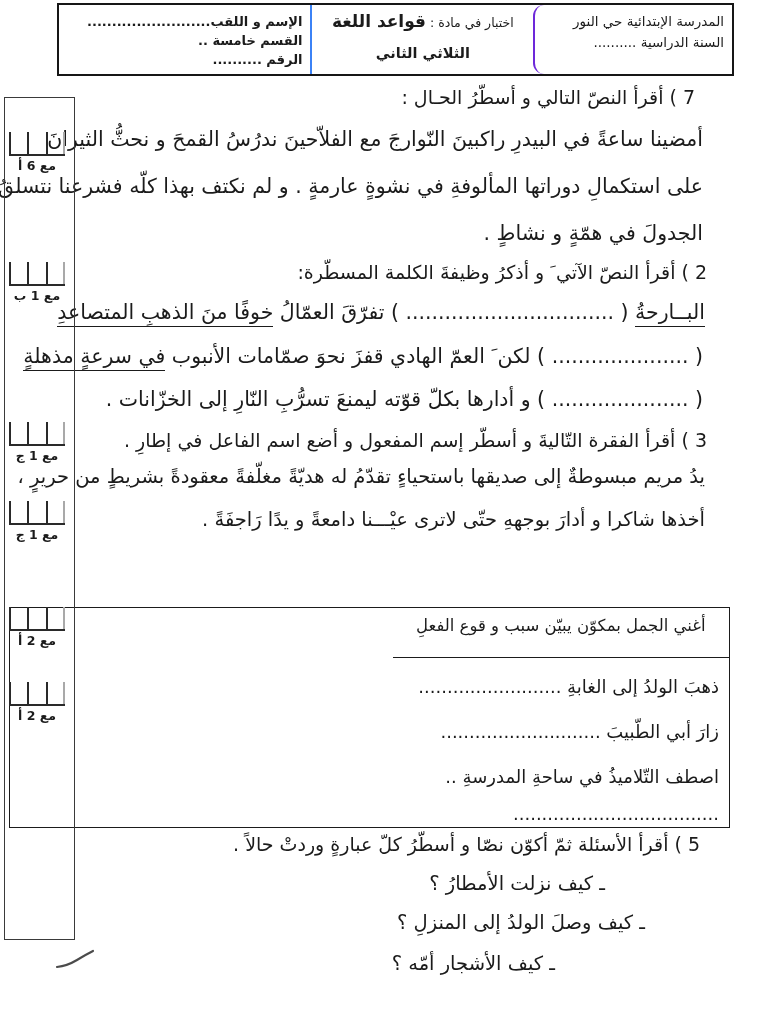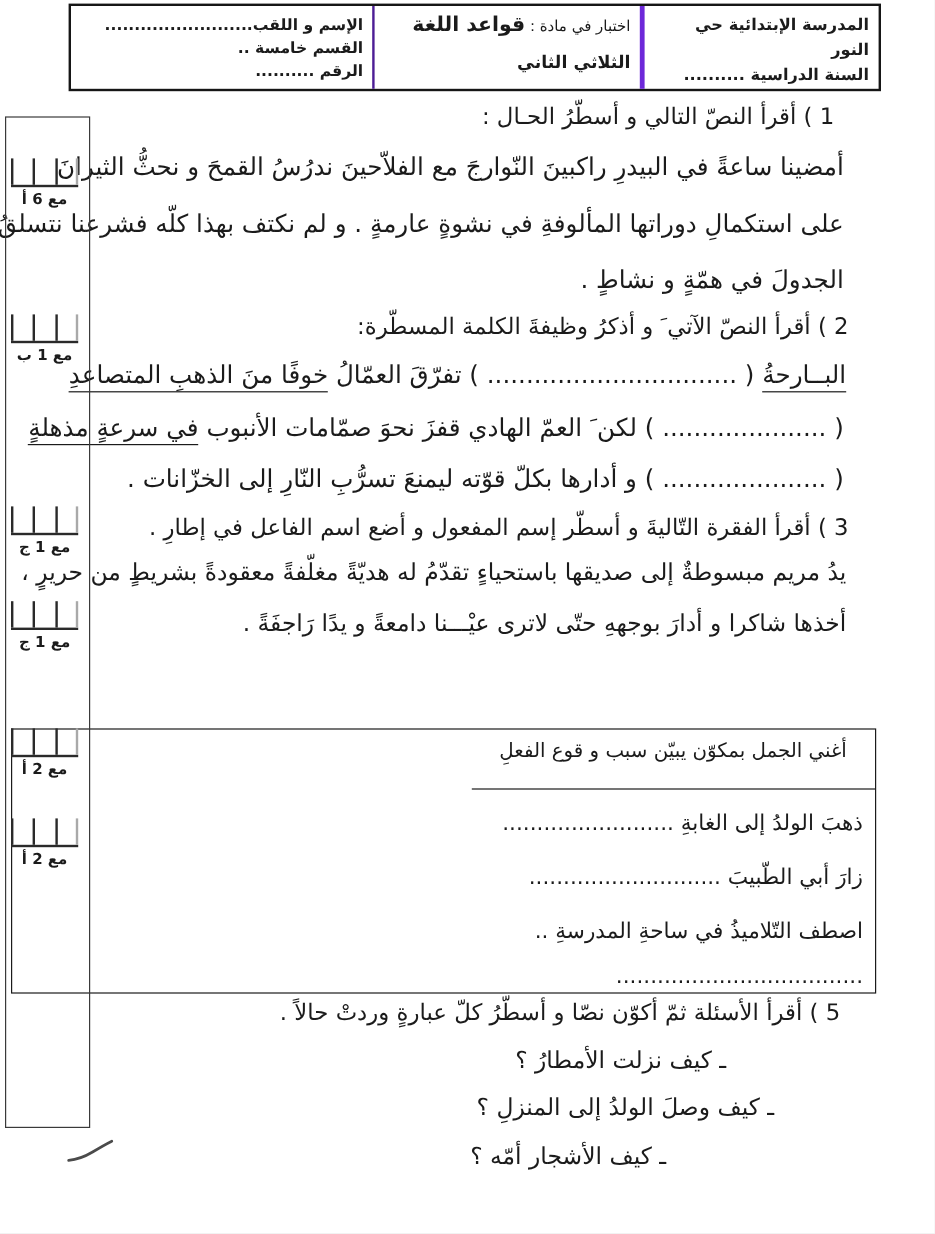--- a/index.html
+++ b/index.html
@@ -9,22 +9,22 @@
     position:relative; width:779px; height:1028px;
     background:#ffffff; overflow:hidden; margin:0 auto;
     color:#1b1b1b; direction:rtl;
   }
   
   .hdr-table {
     position:absolute; top:3px; right:45px; width:677px; height:73px;
     border:2px solid #161616; display:flex; direction:rtl;
   }
   .hdr-cell { height:100%; padding:4px 8px; }
-  .hdr-school { width:200px; border-left:4px solid #6d28d9; font-weight:bold; font-size:13.5px; line-height:1.55; text-align:right; padding-top:6px;}
-  .hdr-exam   { width:224px; border-left:2px solid #4c1d95; }
+  .hdr-school { width:200px; border-left:2px solid #6d28d9; font-weight:normal; font-size:13.5px; line-height:1.55; text-align:right; padding-top:6px;border-radius:11px;}
+  .hdr-exam   { width:224px; border-left:2px solid #3b82f6; text-align:center; }
   .hdr-student{ width:253px; font-size:13px; font-weight:600; text-align:right; line-height:1.45; padding-top:8px;}
   .hdr-exam .row1 { font-size:12.5px; margin-top:2px; }
   .hdr-exam .subject { font-size:17px; font-weight:bold; }
   .hdr-exam .term { font-size:14.5px; font-weight:bold; margin-top:14px; }
   
   .tline { position:absolute; white-space:nowrap; direction:rtl; }
   .fs-q  { font-size:19px; }
   .fs-p  { font-size:20.5px; }
   .uline { border-bottom:1.6px solid #1b1b1b; padding-bottom:2px; }
   
@@ -90,21 +90,21 @@
       <div class="row1"><span>اختبار في مادة :</span> <span class="subject">قواعد اللغة</span></div>
       <div class="term">الثلاثي الثاني</div>
     </div>
     <div class="hdr-cell hdr-student">
       <div>الإسم و اللقب.........................</div>
       <div>القسم خامسة ..</div>
       <div>الرقم ..........</div>
     </div>
   </div>
 
-  <div class="tline fs-q q1t">1 )  أقرأ النصّ التالي و أسطّرُ الحـال :</div>
+  <div class="tline fs-q q1t">7 )  أقرأ النصّ التالي و أسطّرُ الحـال :</div>
   <div class="tline fs-p p1a">أمضينا ساعةً في البيدرِ راكبينَ النّوارجَ مع الفلاّحينَ ندرُسُ القمحَ و نحثُّ الثيرانَ</div>
   <div class="tline fs-p p1b">على استكمالِ دوراتها المألوفةِ في نشوةٍ عارمةٍ .  و لم نكتف بهذا كلّه فشرعنا نتسلقُ</div>
   <div class="tline fs-p p1c">الجدولَ في همّةٍ و نشاطٍ .</div>
 
   <div class="tline fs-q q2t">2 )  أقرأ النصّ الآتي َ و أذكرُ وظيفةَ الكلمة المسطّرة:</div>
   <div class="tline fs-p q2a"><span class="uline">البــارحةُ</span><span> ( ................................ ) تفرّقَ العمّالُ </span><span class="uline">خوفًا منَ الذهبِ المتصاعدِ</span></div>
   <div class="tline fs-p q2b"><span>( ..................... )  لكن َ العمّ الهادي قفزَ نحوَ صمّامات الأنبوب </span><span class="uline">في سرعةٍ مذهلةٍ</span></div>
   <div class="tline fs-p q2c">( ..................... ) و أدارها بكلّ قوّته ليمنعَ تسرُّبِ النّارِ إلى الخزّانات .</div>
 
   <div class="tline fs-q q3t">3 ) أقرأ الفقرة التّاليةَ و أسطّر إسم المفعول و أضع اسم الفاعل في إطارِ .</div>

